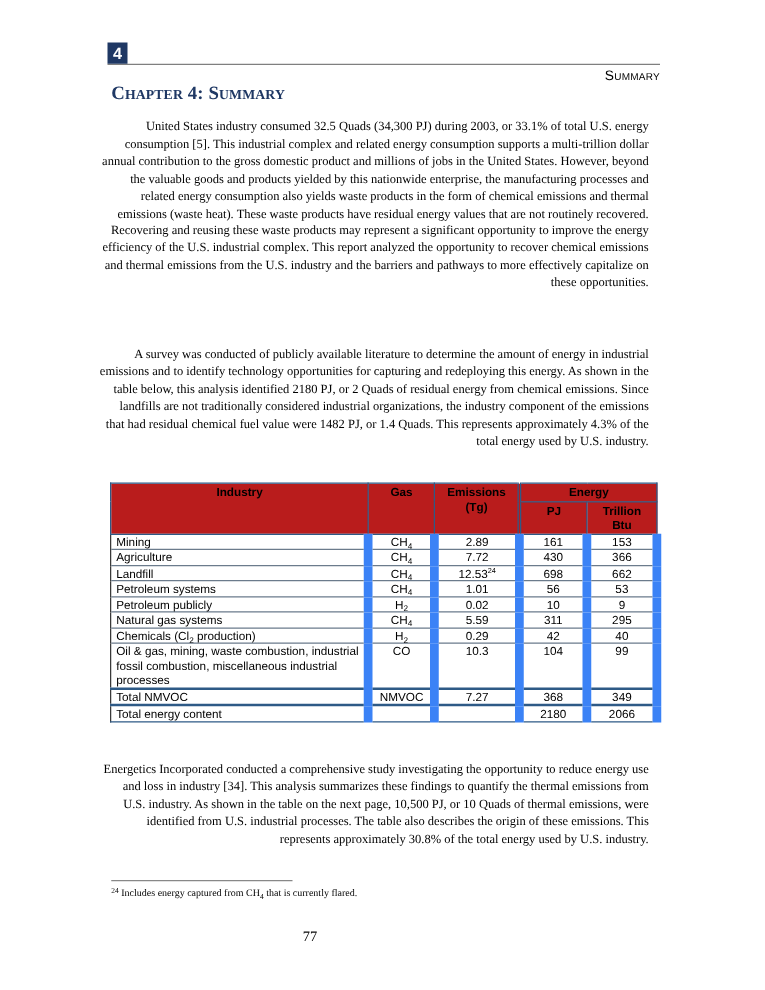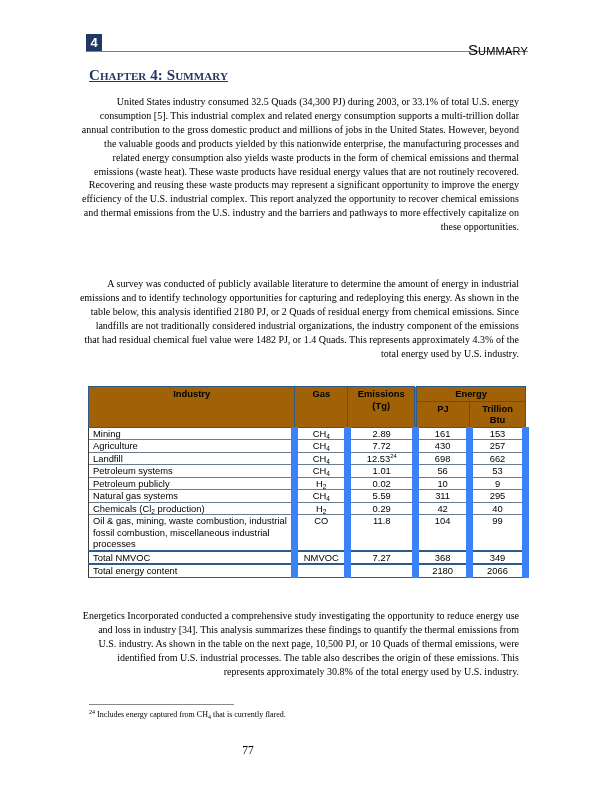--- a/index.html
+++ b/index.html
@@ -3,33 +3,33 @@
 <meta charset="utf-8">
 <style>
   html, body { margin: 0; padding: 0; background: #ffffff; }
   body { width: 612px; height: 792px; position: relative; overflow: hidden;
          font-family: "Liberation Serif", "DejaVu Serif", serif; color: #000; }
   .hdr { position: absolute; left: 86px; top: 34px; width: 442px; height: 17px;
          border-bottom: 1px solid #7f7f7f; }
   .chapnum { position: absolute; left: 0; top: 0; width: 16px; height: 17px; background: #1f3864;
              color: #fff; font-family: "Liberation Sans", sans-serif; font-weight: bold;
              font-size: 13px; line-height: 17px; text-align: center; }
-  .hdr-title { position: absolute; right: 0; top: 7px; font-family: "Liberation Sans", sans-serif;
-               font-size: 15px; font-variant: small-caps; letter-spacing: 0.2px; color: #000; }
+  .hdr-title { position: absolute; right: 0; top: 21px; font-family: "Liberation Sans", sans-serif;
+               font-size: 11px; font-variant: small-caps; letter-spacing: 0.2px; color: #000; }
   h1 { position: absolute; left: 89px; top: 67px; margin: 0; font-size: 15px; font-weight: bold;
        color: #1f3864; font-variant: small-caps; letter-spacing: 0.1px;
-       font-family: "Liberation Serif", serif; text-decoration: underline; }
+       font-family: "Liberation Serif", serif; }
   .para { position: absolute; left: 79px; width: 440px; margin: 0; font-size: 10px; line-height: 13.9px;
           text-align: right; }
   #p1 { top: 95px; }
   #p2 { top: 277px; }
   #p3 { top: 609px; }
   table { position: absolute; left: 88px; top: 386px; width: 441px; border-collapse: collapse;
           font-family: "Liberation Sans", sans-serif; font-size: 9.4px; }
-  th { background: #a16207; font-weight: bold; vertical-align: top; padding: 1px 3px; line-height: 11.5px;
+  th { background: #b91c1c; font-weight: bold; vertical-align: top; padding: 1px 3px; line-height: 11.5px;
        border: 1px solid #2e5a86; text-align: center; }
   td { padding: 0 4px; line-height: 11.5px; border-left: 1px solid #3a3a3a; border-right: 7px solid #3b82f6;
        border-top: 1px solid #6b7b8c; vertical-align: top; }
   td.ind { text-align: left; }
   td.c { text-align: center; }
   td.num { text-align: center; }
   td.pj { border-left: 3px double #3a5f86; }
   th.pj { border-left: 3px double #2e5a86; }
   tr.thick td { border-top: 2px solid #2e5a86; }
   tr.last td { border-bottom: 1px solid #2e5a86; margin-top: 24px; }
@@ -81,21 +81,21 @@
       <td class="c"><span>CH</span><sub>4</sub></td>
       <td class="num">2.89</td>
       <td class="num pj">161</td>
       <td class="num">153</td>
     </tr>
     <tr>
       <td class="ind">Agriculture</td>
       <td class="c"><span>CH</span><sub>4</sub></td>
       <td class="num">7.72</td>
       <td class="num pj">430</td>
-      <td class="num">257</td>
+      <td class="num">366</td>
     </tr>
     <tr>
       <td class="ind">Landfill</td>
       <td class="c"><span>CH</span><sub>4</sub></td>
       <td class="num"><span>12.53</span><sup>24</sup></td>
       <td class="num pj">698</td>
       <td class="num">662</td>
     </tr>
     <tr>
       <td class="ind">Petroleum systems</td>
@@ -121,21 +121,21 @@
     <tr>
       <td class="ind"><span>Chemicals (Cl</span><sub>2</sub><span> production)</span></td>
       <td class="c"><span>H</span><sub>2</sub></td>
       <td class="num">0.29</td>
       <td class="num pj">42</td>
       <td class="num">40</td>
     </tr>
     <tr>
       <td class="ind">Oil &amp; gas, mining, waste combustion, industrial fossil combustion, miscellaneous industrial processes</td>
       <td class="c"><span>CO</span></td>
-      <td class="num">11.8</td>
+      <td class="num">10.3</td>
       <td class="num pj">104</td>
       <td class="num">99</td>
     </tr>
     <tr class="thick">
       <td class="ind">Total NMVOC</td>
       <td class="c">NMVOC</td>
       <td class="num">7.27</td>
       <td class="num pj">368</td>
       <td class="num">349</td>
     </tr>

